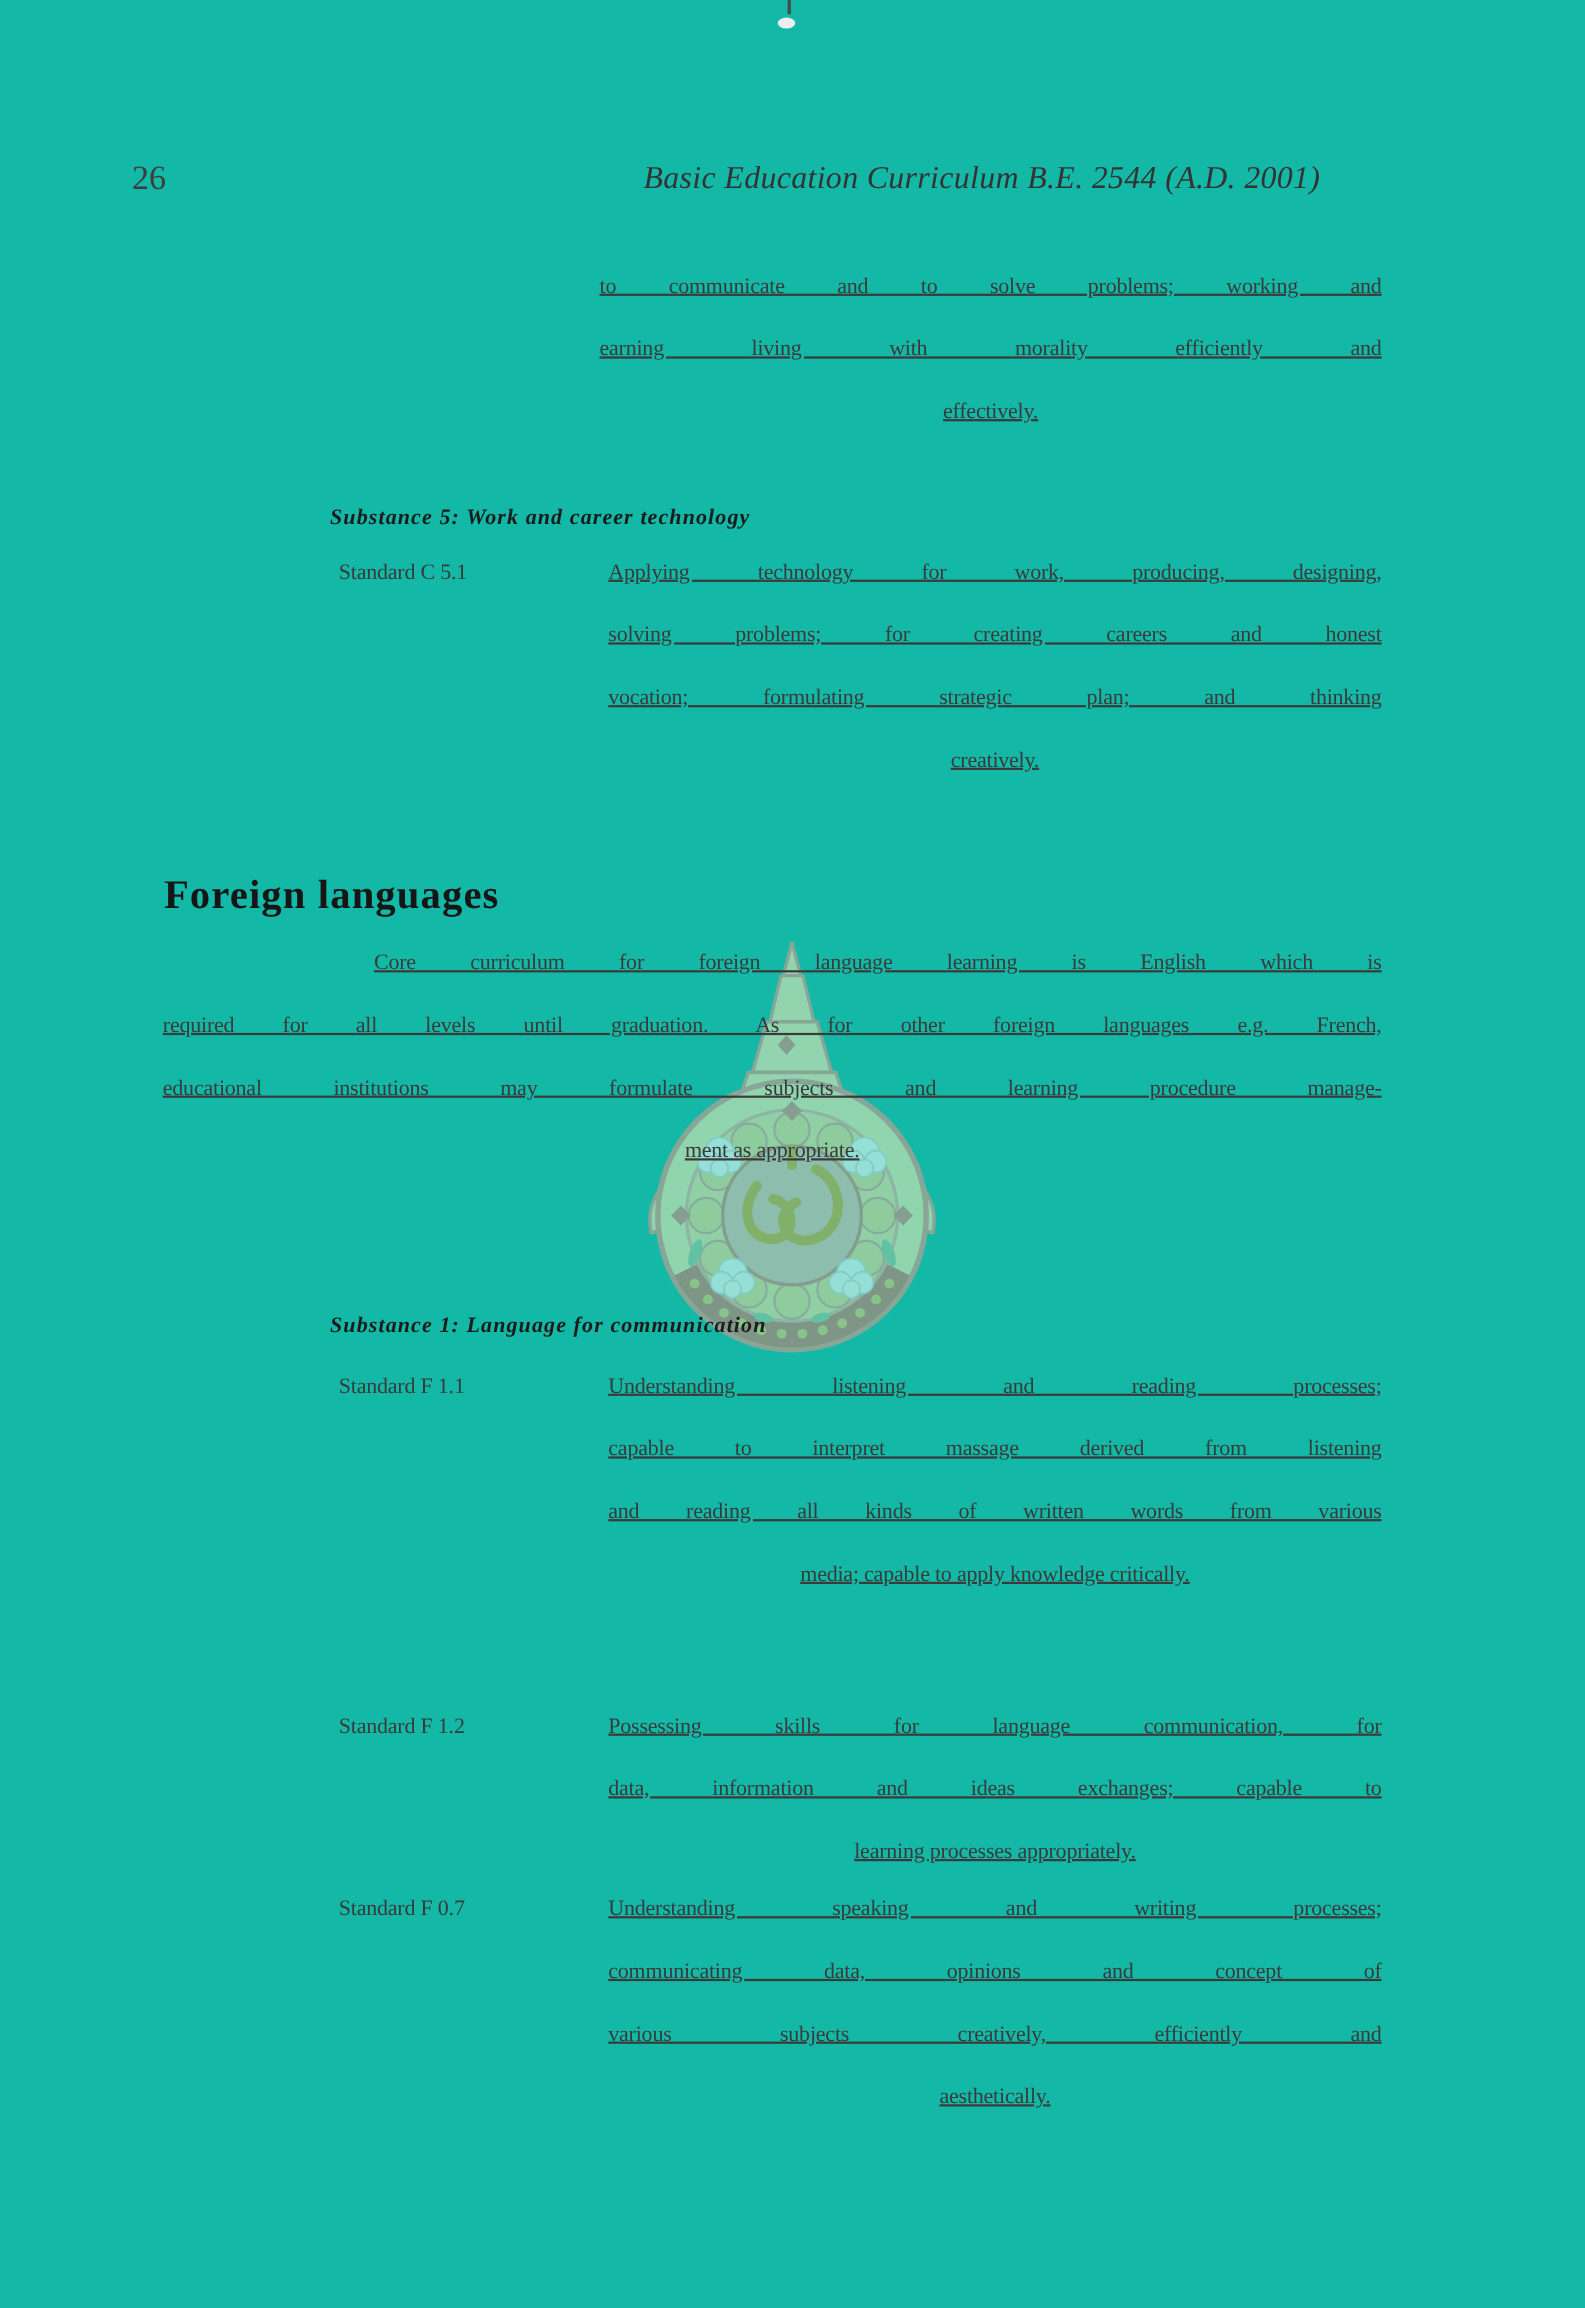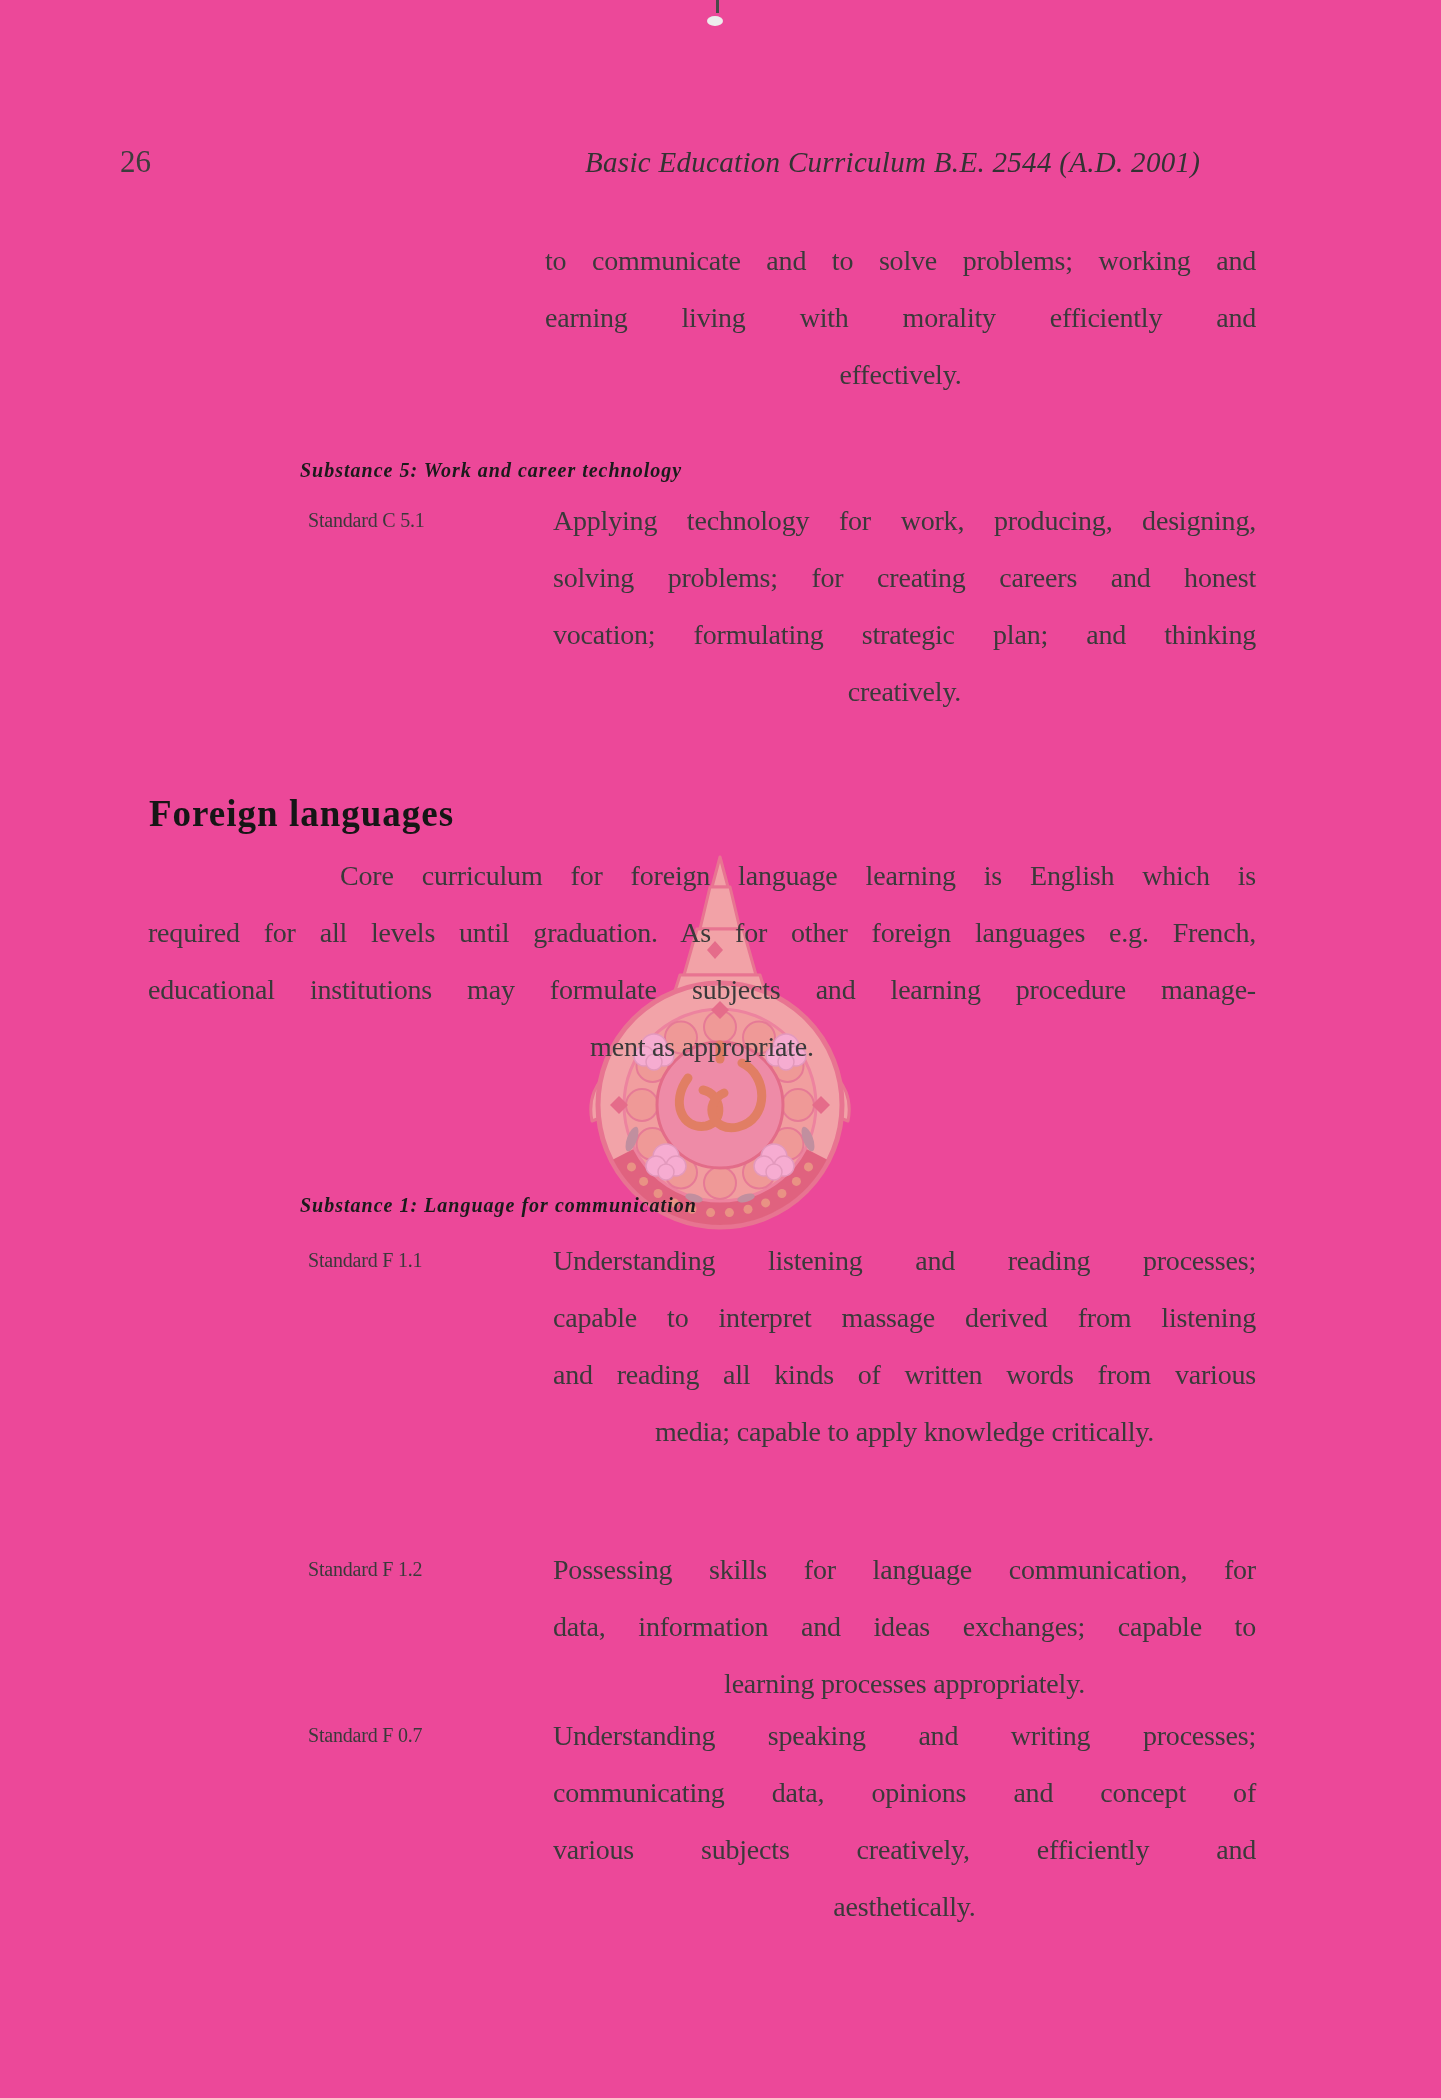--- a/index.html
+++ b/index.html
@@ -1,29 +1,29 @@
 <!DOCTYPE html>
 <html><head>
 <meta charset="utf-8">
 <style>
   html,body{margin:0;padding:0;background:#9a9a9a;}
   .page{
     position:relative;width:1441px;height:2098px;margin:0 auto;
-    background:#ec4899;overflow:hidden;
+    background:#14b8a6;overflow:hidden;
     font-family:"Liberation Serif",serif;color:#3a3a3a;
   }
   .abs{position:absolute;}
   
   .tick{left:716px;top:0;width:3px;height:13px;background:#4a4a4a;}
   .smudge{left:707px;top:16px;width:16px;height:10px;background:#ededed;border-radius:50%;}
   
   .hdr-num{left:120px;top:143px;font-size:31px;line-height:38px;color:#3d3d3d;}
   .hdr-title{left:585px;top:143px;font-size:29px;line-height:38px;font-style:italic;color:#333;letter-spacing:.3px;}
   
-  .bline{height:57px;line-height:57px;font-size:28px;letter-spacing:-0.2px;}
+  .bline{height:57px;line-height:57px;font-size:20px;letter-spacing:-0.2px;text-decoration:underline;}
   .j{text-align:justify;text-align-last:justify;}
   .last{text-align:center;}
   
   .para1{left:545px;top:232px;width:711px;}
   .h-substance{font-size:20px;font-weight:bold;font-style:italic;color:#1b1b1b;letter-spacing:1px;line-height:40px;}
   .h-sub5{left:300px;top:450px;}
   .h-foreign{left:149px;top:792px;font-size:37px;font-weight:bold;color:#161616;letter-spacing:1px;line-height:44px;}
   .intro{left:148px;top:847px;width:1108px;}
   .indent{padding-left:192px;}
   .h-sub1{left:300px;top:1185px;}

